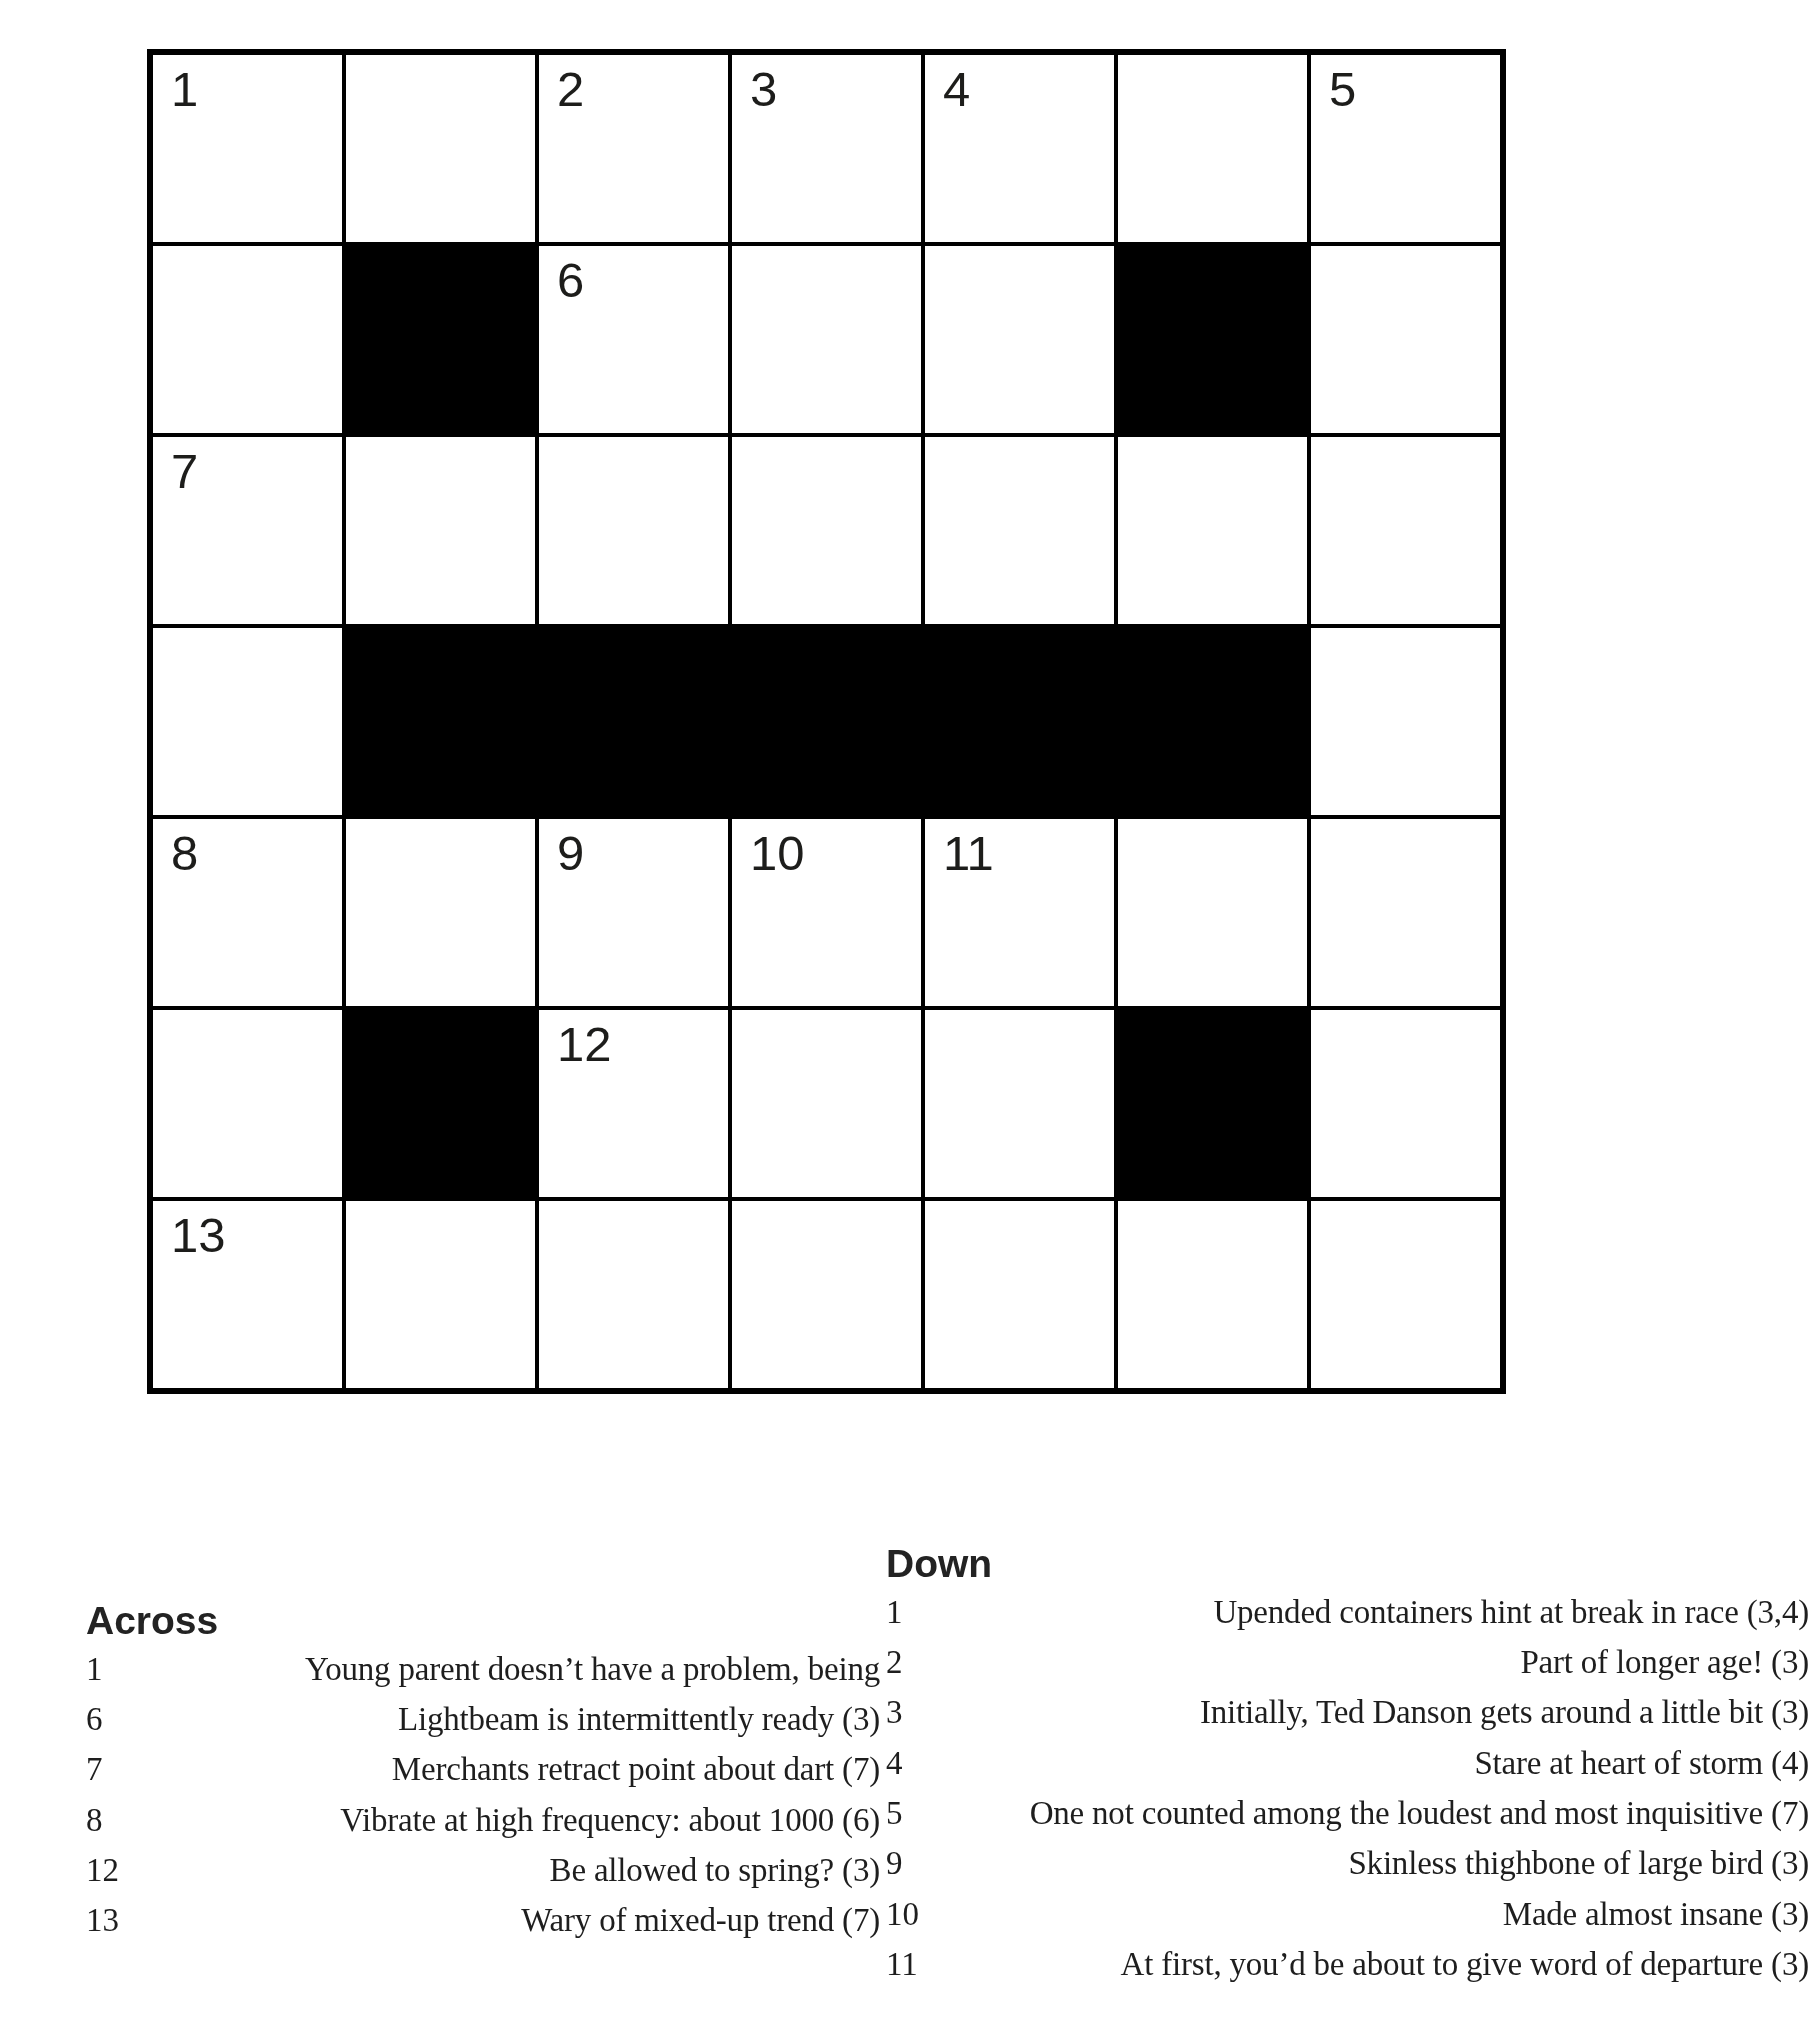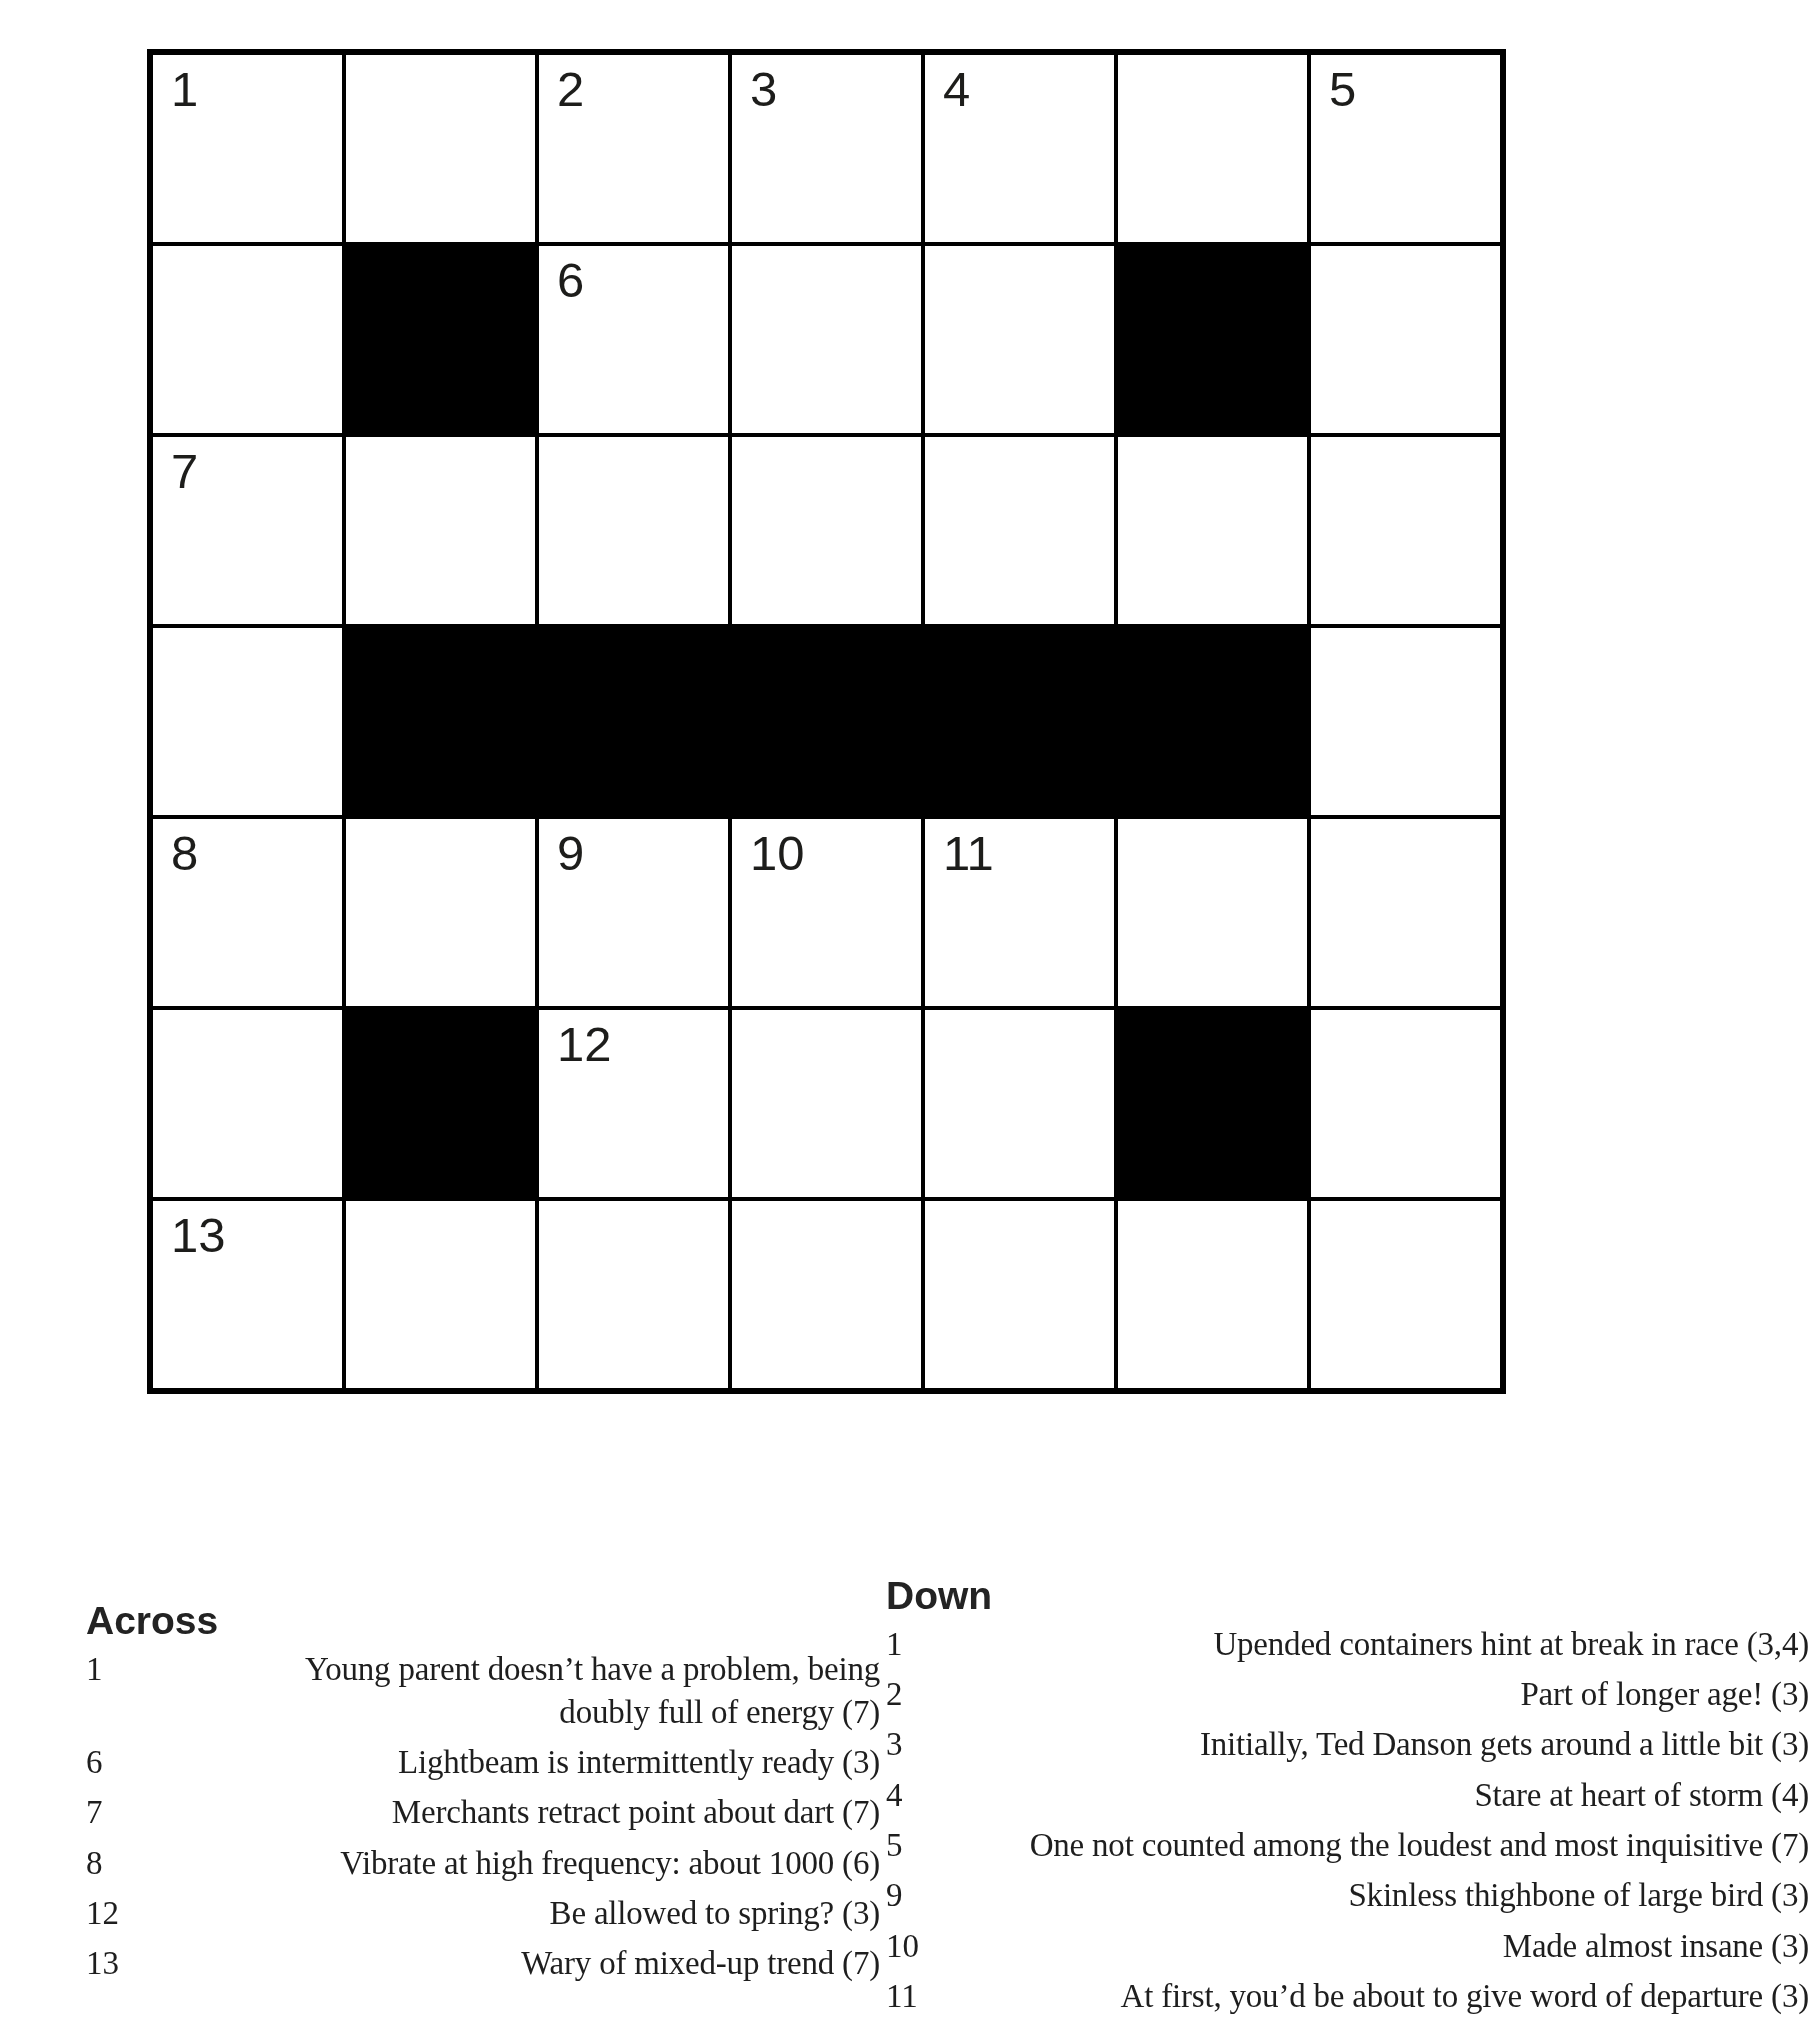--- a/index.html
+++ b/index.html
@@ -77,21 +77,21 @@
   .clue .ctext {
     flex: 1 1 auto;
     text-align: right;
   }
   .cline {
     line-height: 43px;
     white-space: nowrap;
     letter-spacing: -0.2px;
   }
   .across-col { left: 86px;  top: 1598px; width: 794px; }
-  .down-col   { left: 886px; top: 1541px; width: 923px; margin-top: 32px; }
+  .down-col   { left: 886px; top: 1541px; width: 923px; }
   .across-col .cnum { width: 50px; }
   .down-col   .cnum { width: 54px; }
 </style>
 </head>
 <body>
 
 <div class="grid" id="grid">
     <div class="cell">
       <span class="num">1</span>
     </div>
@@ -169,21 +169,20 @@
     <div class="cell"></div>
   </div>
 
 <section class="clues across-col">
   <h2>Across</h2>
   <div class="clue-list" id="across-list">
       <div class="clue">
         <span class="cnum">1</span>
         <div class="ctext">
           <div class="cline">Young parent doesn’t have a problem, being</div>
-          <div class="cline">doubly full of energy (7)</div>
         </div>
       </div>
       <div class="clue">
         <span class="cnum">6</span>
         <div class="ctext">
           <div class="cline">Lightbeam is intermittently ready (3)</div>
         </div>
       </div>
       <div class="clue">
         <span class="cnum">7</span>

